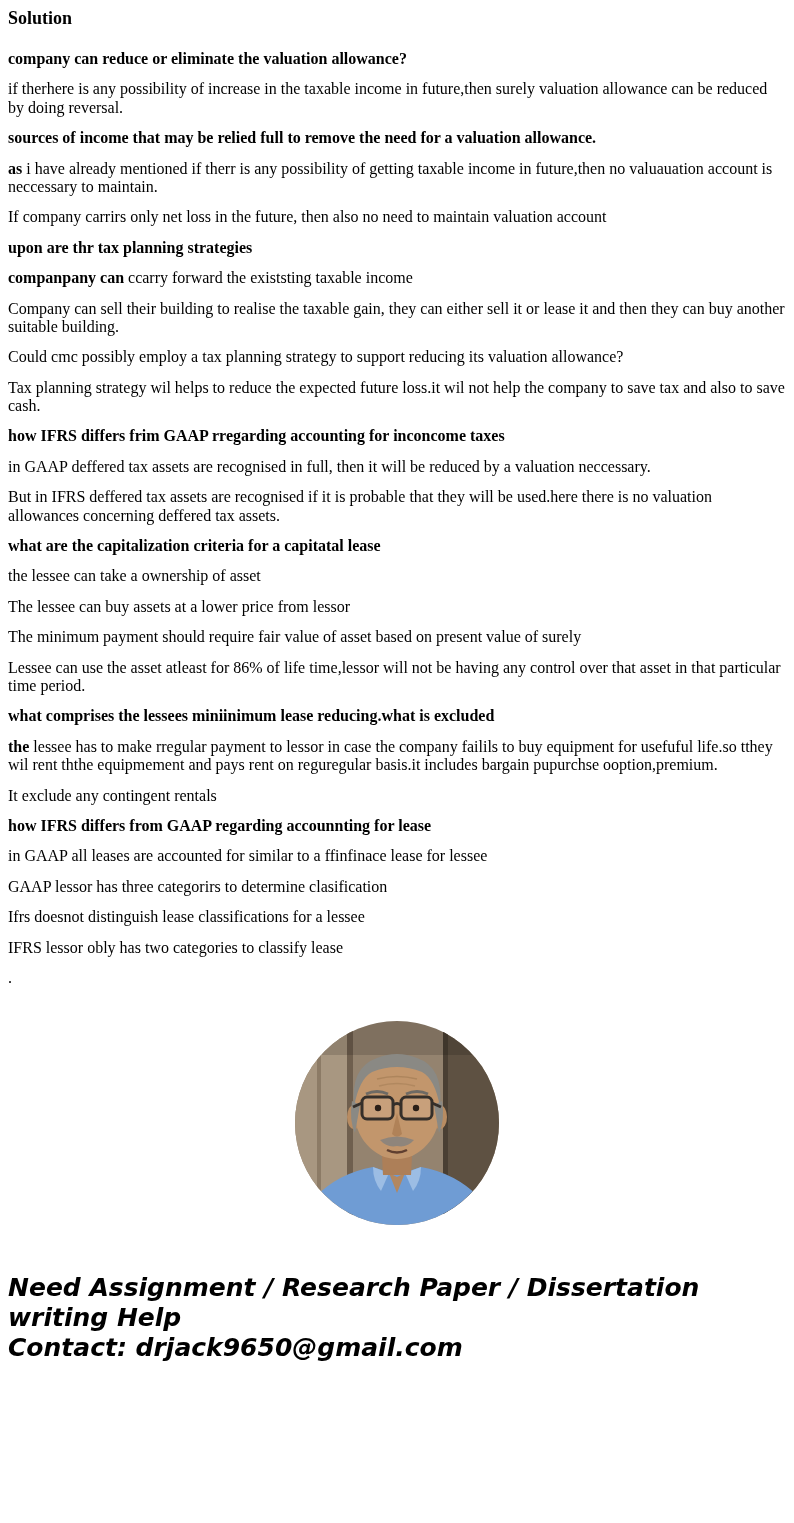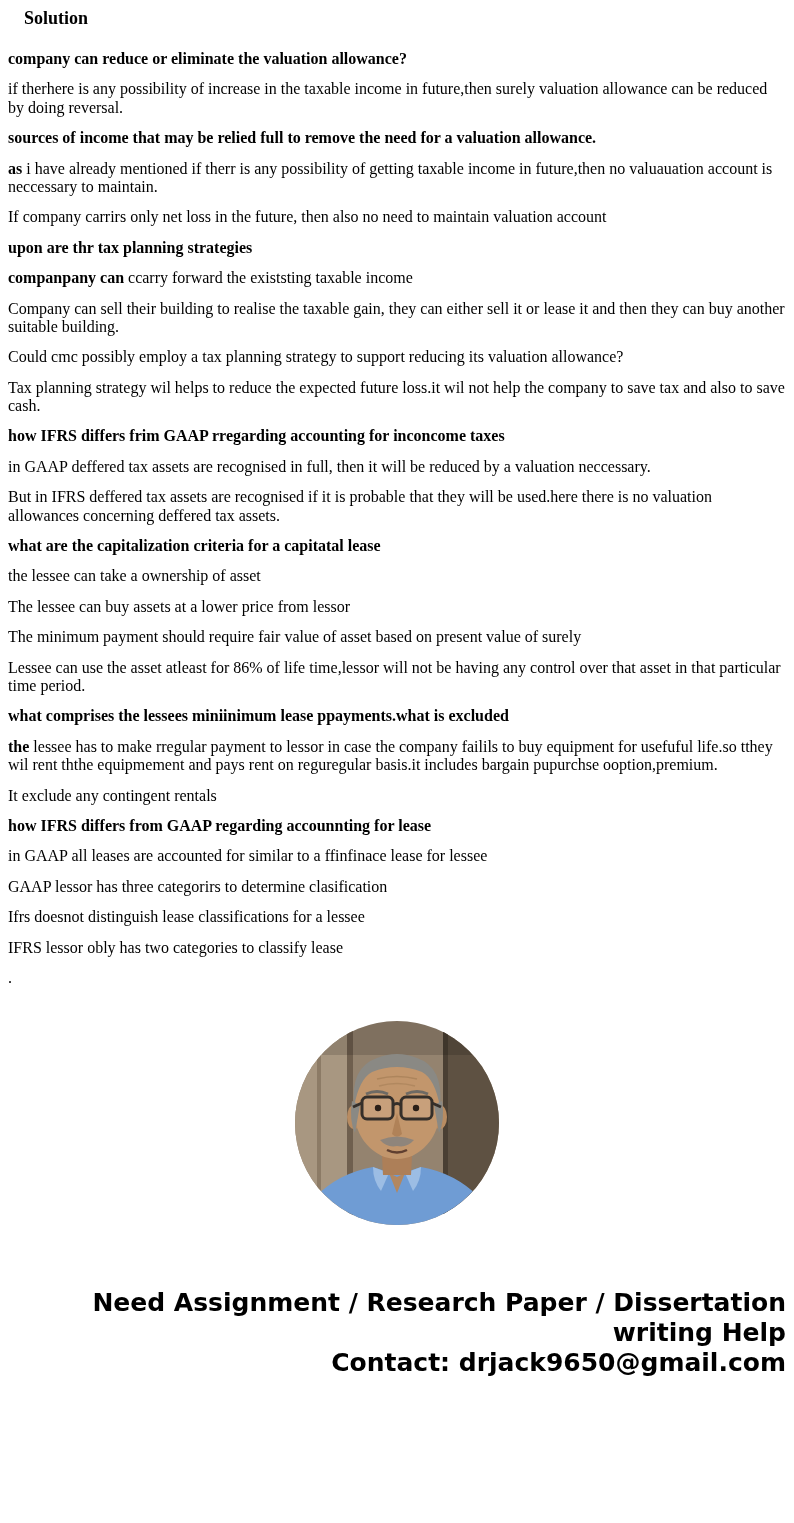--- a/index.html
+++ b/index.html
@@ -7,43 +7,44 @@
   body {
     width: 794px;
     min-height: 1523px;
     font-family: "Liberation Serif", "DejaVu Serif", serif;
     color: #000000;
   }
   .page { width: 794px; padding: 8px 8px 30px 8px; background: #ffffff; }
   .title {
     font-size: 18px;
     font-weight: 700;
-    margin: 0 0 21px 16px;
+    margin: 0 0 21px 0;
   }
   .body p {
     font-size: 16px;
     line-height: 1.15;
     margin: 12px 0;
   }
   .body p.h { font-weight: 700; }
   .body p strong { font-weight: 700; }
   .avatar-wrap {
     display: flex;
     justify-content: center;
     margin-top: 34px;
   }
   .avatar-svg { width: 204px; height: 204px; display: block; }
   .footer {
-    margin-top: 63px;
-    text-align: right;
+    margin-top: 48px;
+    text-align: left;
     font-family: "DejaVu Sans", "Liberation Sans", sans-serif;
     font-weight: 700;
     font-size: 25px;
     line-height: 30px;
     color: #000000;
+    font-style: italic;
   }
   .footer div { white-space: nowrap; }
 </style>
 </head>
 <body>
 
 <div class="page">
 
   <h1 class="title">Solution</h1>
 
@@ -59,21 +60,21 @@
       <p>Could cmc possibly employ a tax planning strategy to support reducing its valuation allowance?</p>
       <p>Tax planning strategy wil helps to reduce the expected future loss.it wil not help the company to save tax and also to save cash.</p>
       <p class="h">how IFRS differs frim GAAP rregarding accounting for inconcome taxes</p>
       <p>in GAAP deffered tax assets are recognised in full, then it will be reduced by a valuation neccessary.</p>
       <p>But in IFRS deffered tax assets are recognised if it is probable that they will be used.here there is no valuation allowances concerning deffered tax assets.</p>
       <p class="h">what are the capitalization criteria for a capitatal lease</p>
       <p>the lessee can take a ownership of asset</p>
       <p>The lessee can buy assets at a lower price from lessor</p>
       <p>The minimum payment should require fair value of asset based on present value of surely</p>
       <p>Lessee can use the asset atleast for 86% of life time,lessor will not be having any control over that asset in that particular time period.</p>
-      <p class="h">what comprises the lessees miniinimum lease ppayments.what is excluded</p>
+      <p class="h">what comprises the lessees miniinimum lease reducing.what is excluded</p>
       <p><strong>the</strong> lessee has to make rregular payment to lessor in case the company failils to buy equipment for usefuful life.so tthey wil rent ththe equipmement and pays rent on reguregular basis.it includes bargain pupurchse ooption,premium.</p>
       <p>It exclude any contingent rentals</p>
       <p class="h">how IFRS differs from GAAP regarding accounnting for lease</p>
       <p>in GAAP all leases are accounted for similar to a ffinfinace lease for lessee</p>
       <p>GAAP lessor has three categorirs to determine clasification</p>
       <p>Ifrs doesnot distinguish lease classifications for a lessee</p>
       <p>IFRS lessor obly has two categories to classify lease</p>
       <p>.</p>
     </div>
 

